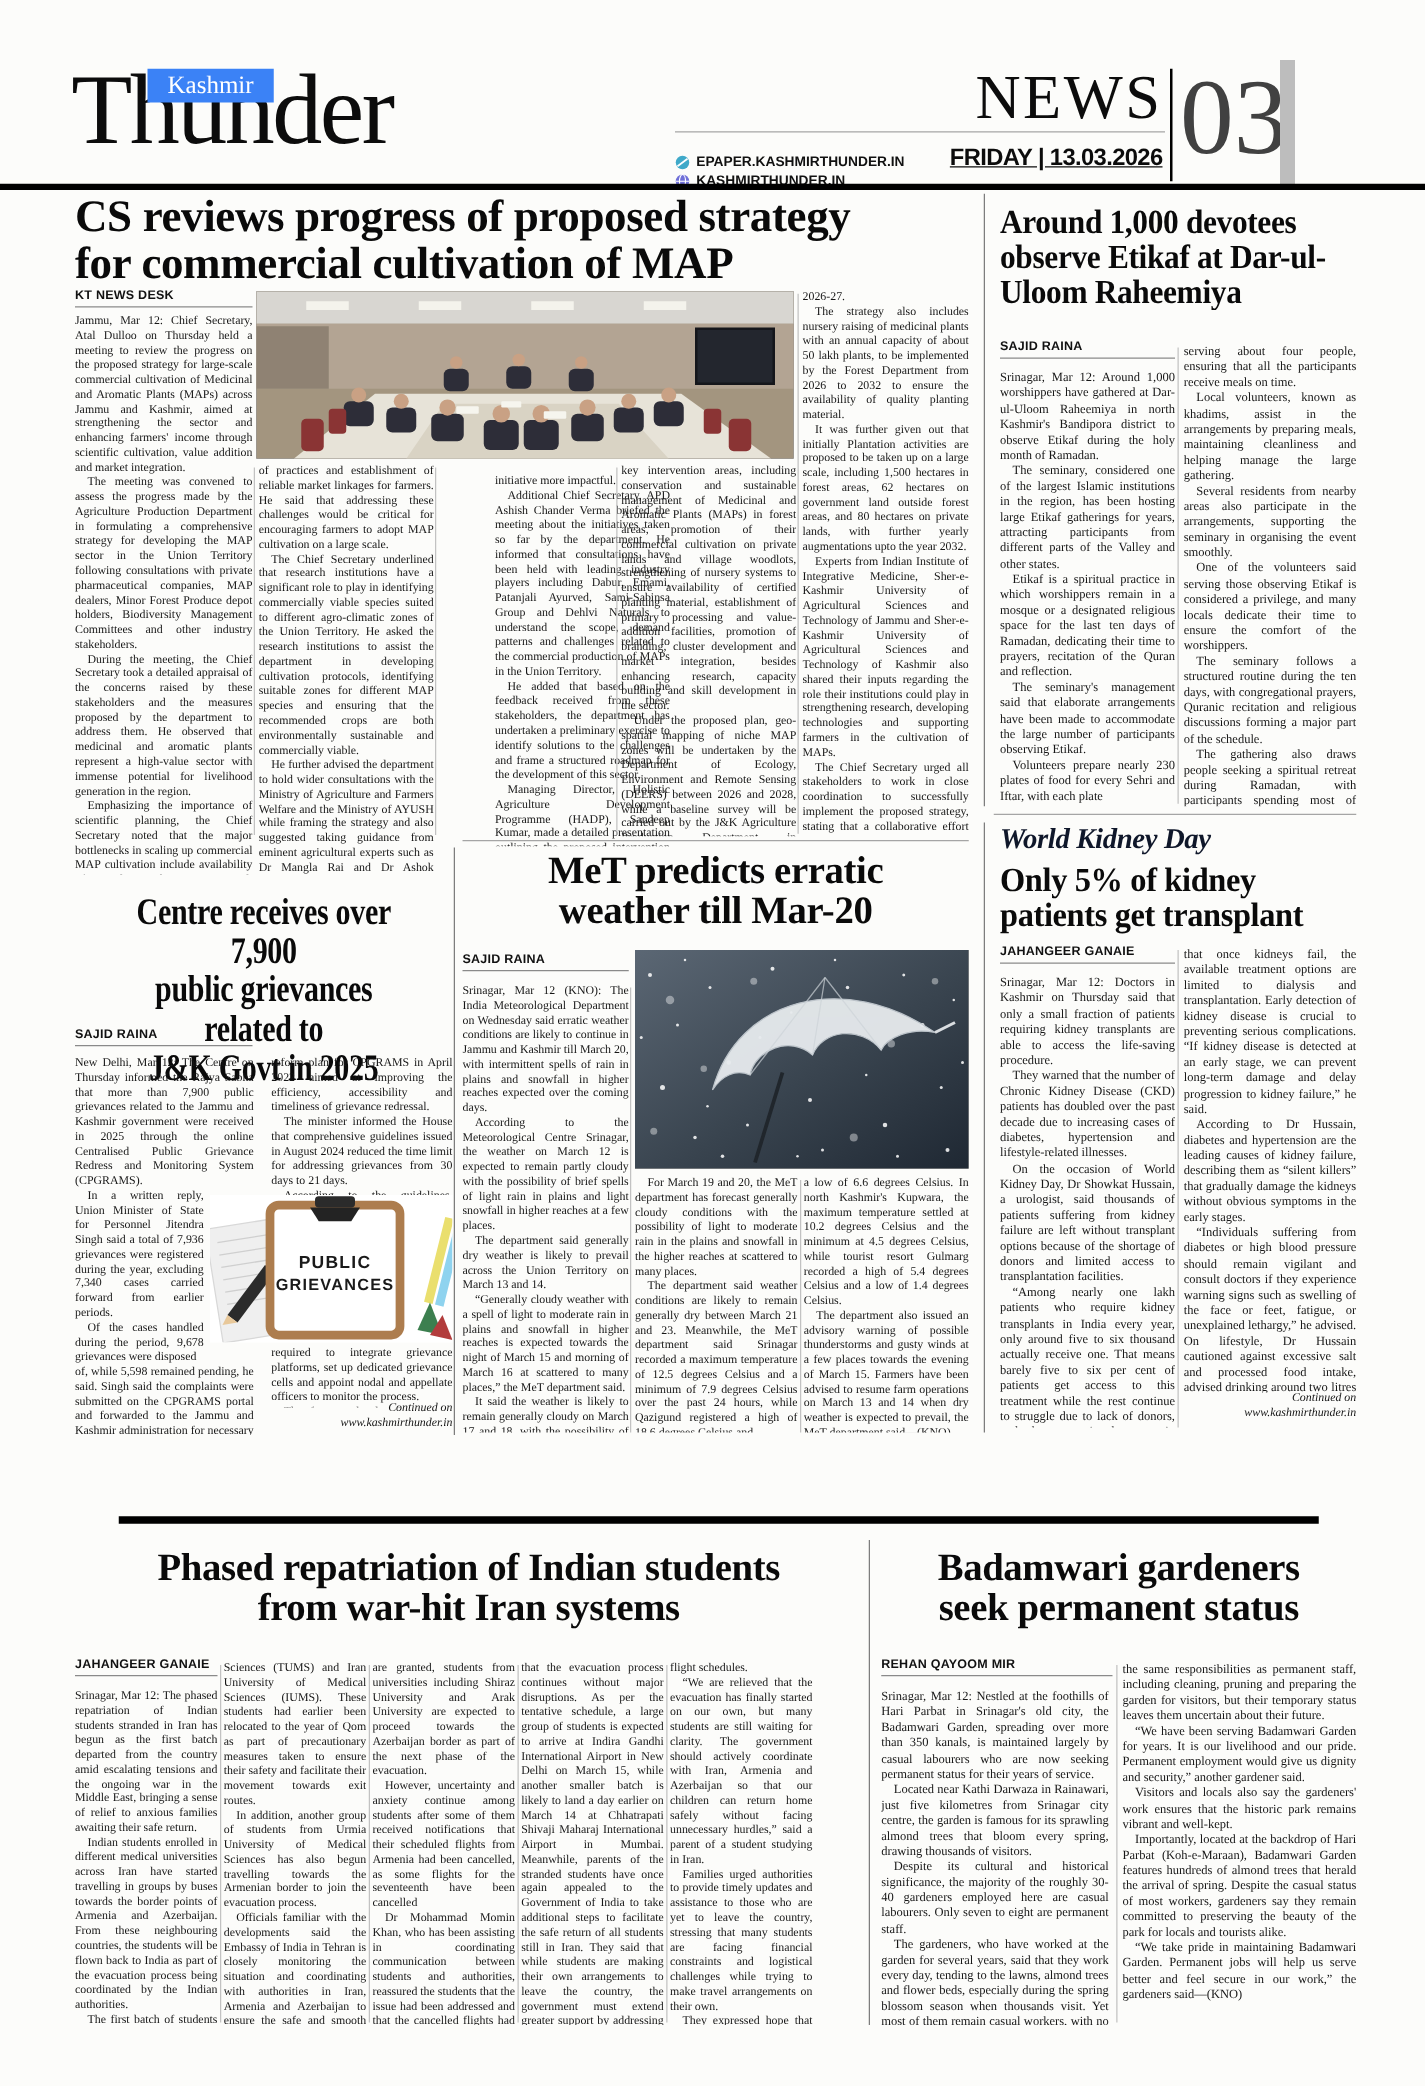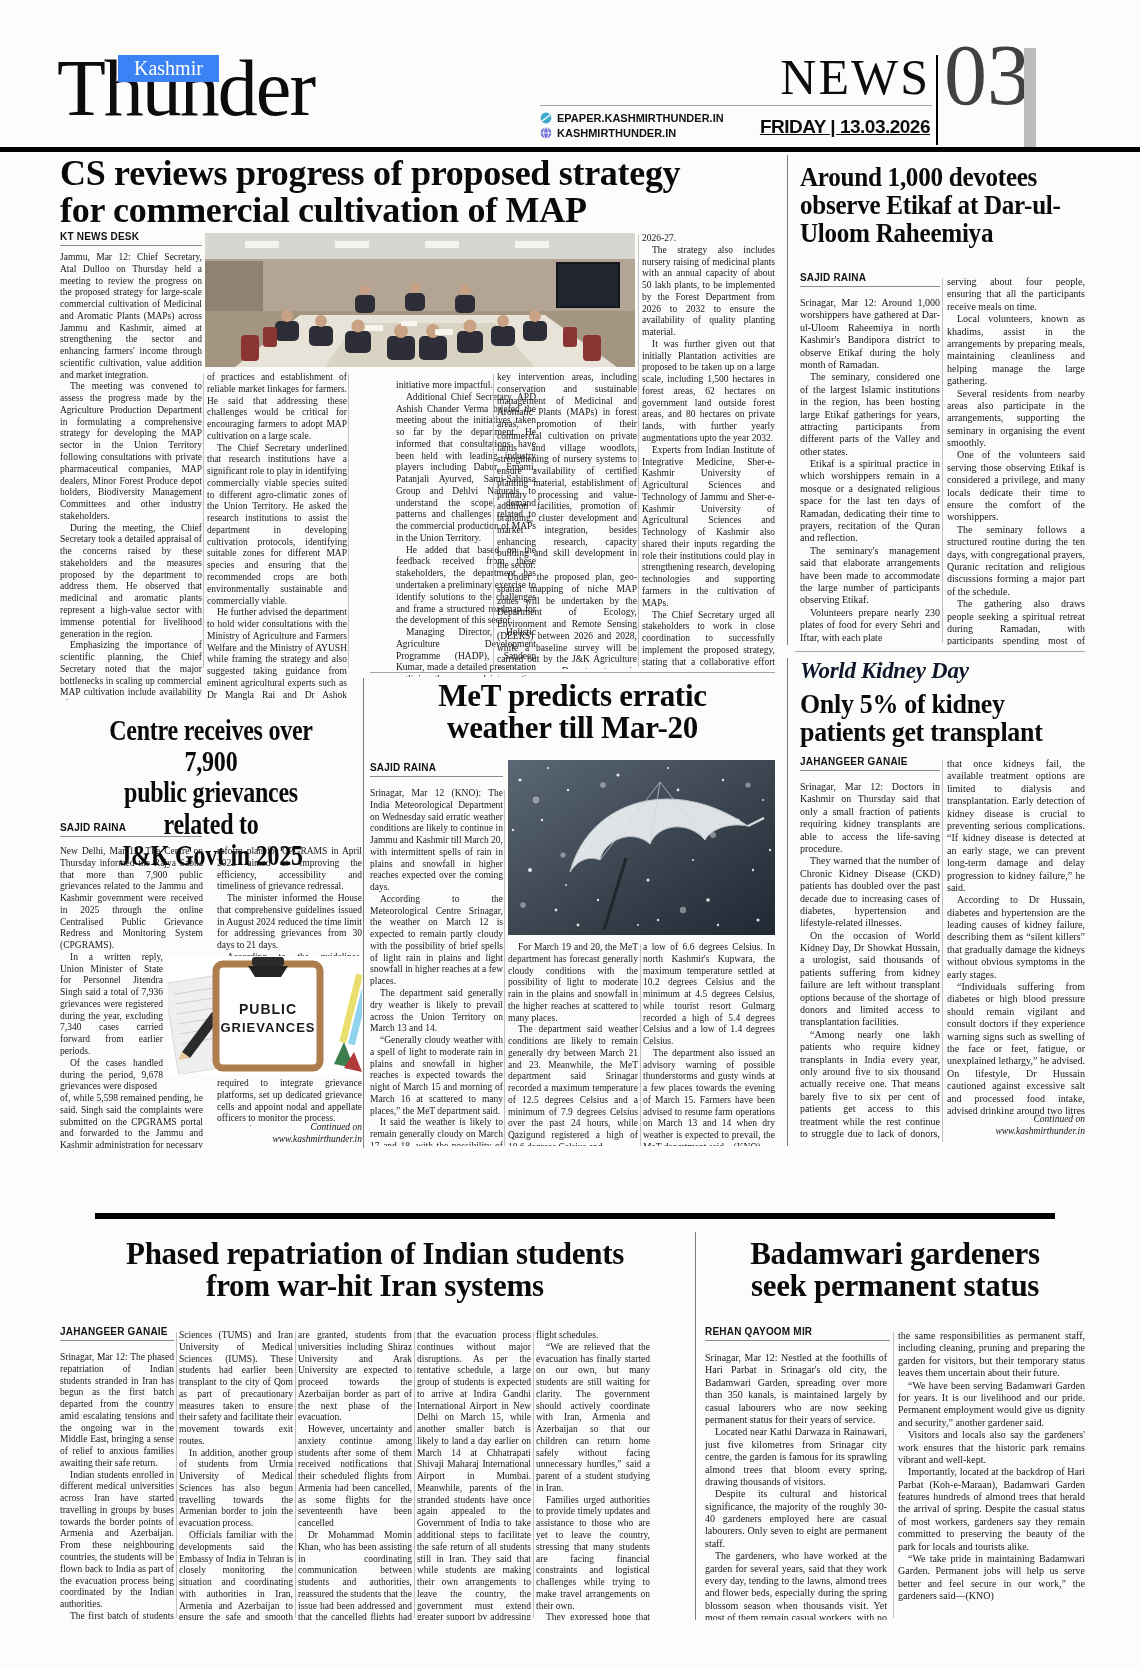--- a/index.html
+++ b/index.html
@@ -8,21 +8,21 @@
   .abs{position:absolute;}
   
   .brand-thunder{font-family:"Liberation Serif",serif;font-size:80px;line-height:.95;
         letter-spacing:-2px;color:#0c0c0c;}
   .brand-kashmir{background:#3b82f6;color:#fff;font-family:"Liberation Serif",serif;
         font-size:20px;padding:2px 16px;display:inline-block;}
   .section-title{font-family:"Liberation Serif",serif;font-size:50px;letter-spacing:2px;color:#0c0c0c;}
   .edition-date{font-family:"Liberation Sans",sans-serif;font-weight:bold;font-size:19px;
         letter-spacing:-.5px;color:#0c0c0c;}
   .page-number{font-family:"Liberation Serif",serif;font-size:86px;color:#414141;line-height:1;}
-  .links-block{font-family:"Liberation Sans",sans-serif;font-weight:bold;font-size:11px;color:#111;}
+  .links-block{font-family:"Liberation Sans",sans-serif;font-weight:bold;font-size:11px;color:#111;margin-top:12px;}
   .link-row{display:flex;align-items:center;gap:5px;margin-top:3px;}
   .masthead-rule{background:#000;}
   
   .hl{font-weight:bold;line-height:1.04;letter-spacing:-.3px;color:#0a0a0a;}
   .hl span{display:block;}
   .center{text-align:center;}
   .byline{font-family:"Liberation Sans",sans-serif;font-weight:bold;font-size:10px;
         letter-spacing:.2px;border-bottom:1px solid #8a8a8a;padding-bottom:3px;color:#111;}
   .body-text{font-size:9.5px;line-height:1.24;text-align:justify;overflow:hidden;color:#161616;}
   .body-text p{margin:0;text-indent:10px;}
@@ -62,21 +62,21 @@
           <ellipse cx="6" cy="6" rx="2.4" ry="5.4" fill="none" stroke="#fff" stroke-width=".9"></ellipse>
           <line x1=".6" y1="6" x2="11.4" y2="6" stroke="#fff" stroke-width=".9"></line>
       </svg>
       <span>KASHMIRTHUNDER.IN</span>
     </div>
   </div>
 
   <div class="abs section-title" style="left:700px;top:48px;width:230px;text-align:right;">NEWS</div>
   <div class="abs edition-date" style="left:700px;top:116px;width:230px;text-align:right;text-decoration:underline;">FRIDAY | 13.03.2026</div>
   <div class="abs" style="left:936px;top:55px;width:2px;height:90px;background:#000;"></div>
-  <div class="abs page-number" style="left:944px;top:32px;text-align:right;">03</div>
+  <div class="abs page-number" style="left:944px;top:50px;text-align:right;">03</div>
   <div class="abs" style="left:1024px;top:48px;width:12px;height:100px;background:#bdbdbd;"></div>
 
   <div class="abs masthead-rule" style="left:0;top:147px;width:1140px;height:5px;"></div>
 
   <div class="abs hl" style="left:60px;top:155px;width:720px;font-size:36px;">
     <span>CS reviews progress of proposed strategy</span>
     <span>for commercial cultivation of MAP</span>
   </div>
   <div class="abs byline" style="left:60px;top:231px;width:142px;">KT NEWS DESK</div>
 
@@ -366,21 +366,21 @@
     <span>Phased repatriation of Indian students</span>
     <span>from war-hit Iran systems</span>
   </div>
   <div class="abs byline" style="left:60px;top:1326px;width:114px;">JAHANGEER GANAIE</div>
   <div class="abs body-text first-flush" style="left:60px;top:1352px;width:114px;height:268px;">
       <p>Srinagar, Mar 12: The phased repatriation of Indian students stranded in Iran has begun as the first batch departed from the country amid escalating tensions and the ongoing war in the Middle East, bringing a sense of relief to anxious families awaiting their safe return.</p>
       <p>Indian students enrolled in different medical universities across Iran have started travelling in groups by buses towards the border points of Armenia and Azerbaijan. From these neighbouring countries, the students will be flown back to India as part of the evacuation process being coordinated by the Indian authorities.</p>
       <p>The first batch of students includes those studying at Shahid Beheshti University of Medical Sciences (SBUMS), Tehran University of Medical</p>
     </div>
   <div class="abs body-text first-flush" style="left:179px;top:1330px;width:114px;height:290px;">
-      <p>Sciences (TUMS) and Iran University of Medical Sciences (IUMS). These students had earlier been transplant to the city of Qom as part of precautionary measures taken to ensure their safety and facilitate their movement towards exit routes.</p>
+      <p>Sciences (TUMS) and Iran University of Medical Sciences (IUMS). These students had earlier been relocated to the year of Qom as part of precautionary measures taken to ensure their safety and facilitate their movement towards exit routes.</p>
       <p>In addition, another group of students from Urmia University of Medical Sciences has also begun travelling towards the Armenian border to join the evacuation process.</p>
       <p>Officials familiar with the developments said the Embassy of India in Tehran is closely monitoring the situation and coordinating with authorities in Iran, Armenia and Azerbaijan to ensure the safe and smooth passage of Indian nationals. The embassy is currently awaiting the necessary clearances from the Azerbaijan authorities. Once the required permissions</p>
     </div>
   <div class="abs body-text first-flush" style="left:298px;top:1330px;width:114px;height:290px;">
       <p>are granted, students from universities including Shiraz University and Arak University are expected to proceed towards the Azerbaijan border as part of the next phase of the evacuation.</p>
       <p>However, uncertainty and anxiety continue among students after some of them received notifications that their scheduled flights from Armenia had been cancelled, as some flights for the seventeenth have been cancelled</p>
       <p>Dr Mohammad Momin Khan, who has been assisting in coordinating communication between students and authorities, reassured the students that the issue had been addressed and that the cancelled flights had been rescheduled.</p>
     </div>
   <div class="abs body-text first-flush" style="left:417px;top:1330px;width:114px;height:290px;">
       <p>that the evacuation process continues without major disruptions. As per the tentative schedule, a large group of students is expected to arrive at Indira Gandhi International Airport in New Delhi on March 15, while another smaller batch is likely to land a day earlier on March 14 at Chhatrapati Shivaji Maharaj International Airport in Mumbai. Meanwhile, parents of the stranded students have once again appealed to the Government of India to take additional steps to facilitate the safe return of all students still in Iran. They said that while students are making their own arrangements to leave the country, the government must extend greater support by addressing visa-related issues, ensuring smooth border crossings and confirming</p>

